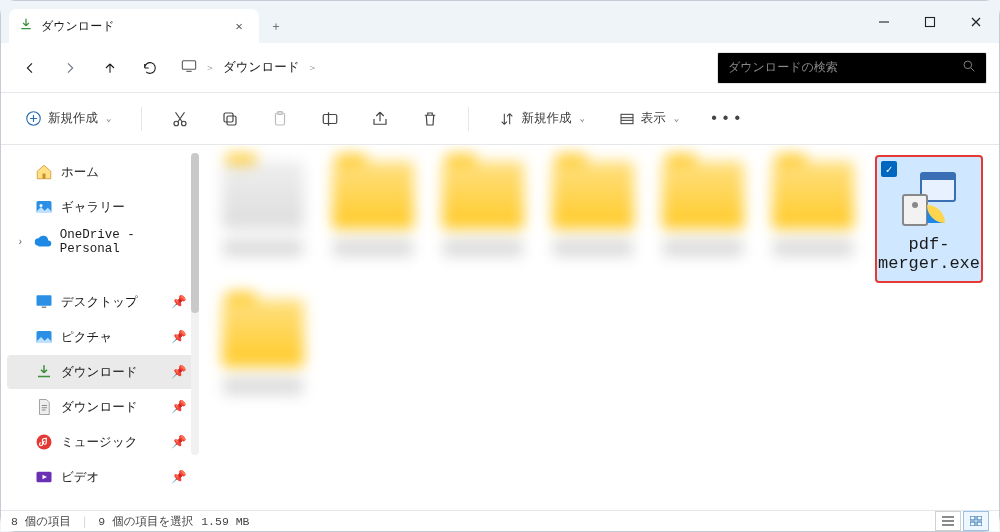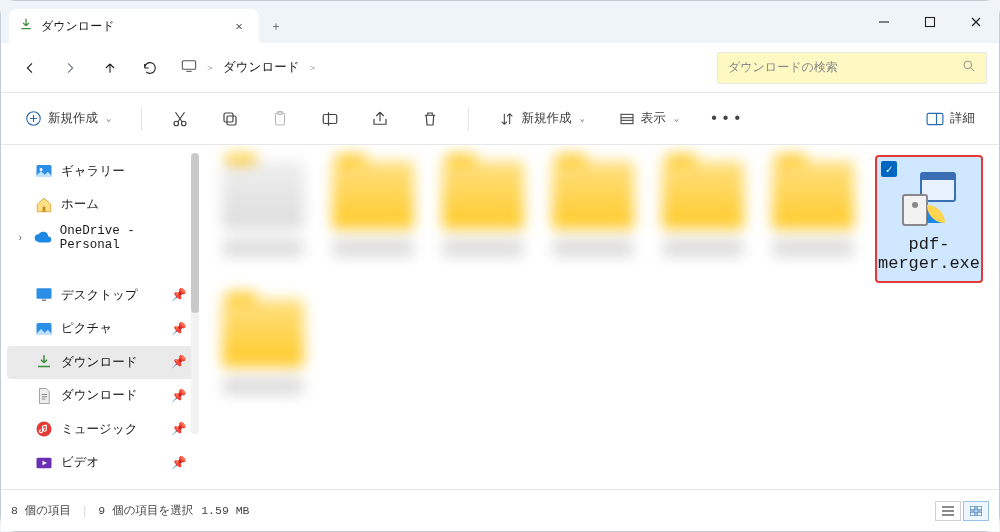--- a/index.html
+++ b/index.html
@@ -15,21 +15,21 @@
 .new-tab { width: 34px; height: 34px; display: flex; align-items: center; justify-content: center; color: #555; }
 .win-controls { margin-left: auto; display: flex; height: 42px; }
 .win-btn { width: 46px; display: flex; align-items: center; justify-content: center; }
 
 
 .addressbar { height: 50px; background: #fff; display: flex; align-items: center; padding: 0 12px; gap: 6px; border-bottom: 1px solid #e5e7eb; }
 .nav-btn { width: 34px; height: 34px; display: flex; align-items: center; justify-content: center; color: #6b7280; }
 .nav-btn.enabled { color: #1a1a1a; }
 .breadcrumb { flex: 1; display: flex; align-items: center; gap: 8px; padding: 0 8px; font-size: 12.5px; }
 .bc-sep { color: #888; font-size: 10px; }
-.searchbox { width: 270px; height: 32px; background: #fef9c3; border: 1px solid #e5e5e5; display: flex; align-items: center; padding: 0 10px; gap: 8px; color: #888; border-radius: 2px; }
+.searchbox { width: 270px; height: 32px; background: #000000; border: 1px solid #e5e5e5; display: flex; align-items: center; padding: 0 10px; gap: 8px; color: #888; border-radius: 2px; }
 .searchbox span:first-child { flex: 1; font-size: 12px; }
 
 
 .toolbar { height: 52px; background: #fff; display: flex; align-items: center; padding: 0 14px; gap: 14px; border-bottom: 1px solid #e5e7eb; }
 .tbtn { height: 36px; min-width: 36px; display: flex; align-items: center; justify-content: center; border-radius: 4px; gap: 6px; padding: 0 6px; color: #3b3b3b; }
 .tbtn.txt { font-size: 12.5px; padding: 0 10px; }
 .tbtn .chev { font-size: 9px; color: #666; margin-left: 2px; }
 .tbar-sep { width: 1px; height: 24px; background: #e5e7eb; margin: 0 6px; }
 .spacer { flex: 1; }
 .tbtn svg { display: block; }
@@ -51,21 +51,21 @@
 .item { width: 96px; height: 124px; display: flex; flex-direction: column; align-items: center; }
 .item.blur { filter: blur(7px); }
 .thumb-folder { width: 82px; height: 68px; margin-top: 6px; background: linear-gradient(#ffe082,#ffca28); border-radius: 4px; position: relative; }
 .thumb-folder::before { content: ""; position: absolute; top: -7px; left: 4px; width: 30px; height: 10px; background: #ffca28; border-radius: 2px 2px 0 0; }
 .thumb-label { height: 18px; width: 80px; margin-top: 10px; background: #ddd; border-radius: 3px; }
 .item.highlight { border: 2px solid #e53935; background: #cfe8ff; border-radius: 4px; width: 108px; height: 128px; padding-top: 4px; position: relative; }
 .check { position: absolute; top: 4px; left: 4px; width: 16px; height: 16px; background: #0067c0; border-radius: 2px; display: flex; align-items: center; justify-content: center; color: #fff; font-size: 11px; }
 .exe-icon { width: 64px; height: 64px; margin-top: 6px; }
 .item.highlight .label { font-size: 17px; text-align: center; margin-top: 4px; }
 
-.statusbar { height: 42px; border-top: 1px solid #e5e7eb; background: #fff; display: flex; align-items: center; padding: 0 10px; gap: 8px; font-size: 11.5px; color: #444; }
+.statusbar { height: 21px; border-top: 1px solid #e5e7eb; background: #fff; display: flex; align-items: center; padding: 0 10px; gap: 8px; font-size: 11.5px; color: #444; }
 .statusbar .sep { color: #ccc; }
 .sb-right { margin-left: auto; display: flex; gap: 2px; }
 .sb-view { width: 26px; height: 20px; border: 1px solid #d0d0d0; display: flex; align-items: center; justify-content: center; }
 .sb-view.active { background: #eef6ff; border-color: #99c2e8; }
 </style>
 </head>
 <body>
 
 <div class="window">
 
@@ -195,47 +195,40 @@
       <svg width="16" height="16" viewBox="0 0 24 24">
           <rect x="3" y="5" width="18" height="14" fill="none" stroke="#444" stroke-width="1.6"></rect>
           <line x1="3" y1="10" x2="21" y2="10" stroke="#444" stroke-width="1.6"></line>
           <line x1="3" y1="14" x2="21" y2="14" stroke="#444" stroke-width="1.6"></line>
         </svg>
       <span>表示</span>
       <span class="chev">⌄</span>
     </div>
     <div class="tbtn" style="font-size:16px;letter-spacing:2px;color:#444;">•••</div>
     <div class="spacer"></div>
-    <div class="tbtn txt">
-      <svg width="18" height="14" viewBox="0 0 24 18">
-          <rect x="1.5" y="1.5" width="21" height="15" rx="2" fill="none" stroke="#2b6cb0" stroke-width="1.6"></rect>
-          <line x1="14" y1="1.5" x2="14" y2="16.5" stroke="#2b6cb0" stroke-width="1.6"></line>
-        </svg>
-      <span>詳細</span>
-    </div>
   </div>
 
   <div class="main">
     <div class="sidebar">
+      <div class="sb-item">
+          <span class="exp"></span>
+        <svg class="ico" viewBox="0 0 24 24">
+            <path d="M3 11l9-8 9 8v10H3z" fill="#ffe082" stroke="#c98f2b" stroke-width="1"></path>
+            <rect x="10" y="14" width="4" height="7" fill="#c98f2b"></rect>
+          </svg>
+        <span>ホーム</span>
+        </div>
       <div class="sb-item">
           <span class="exp"></span>
         <svg class="ico" viewBox="0 0 24 24">
             <rect x="2" y="4" width="20" height="16" rx="2" fill="#2b8fe6"></rect>
             <circle cx="8" cy="10" r="2" fill="#fff"></circle>
             <path d="M2 18l6-6 5 5 4-4 5 5v2H2z" fill="#bfe0ff"></path>
           </svg>
         <span>ギャラリー</span>
-        </div>
-      <div class="sb-item">
-          <span class="exp"></span>
-        <svg class="ico" viewBox="0 0 24 24">
-            <path d="M3 11l9-8 9 8v10H3z" fill="#ffe082" stroke="#c98f2b" stroke-width="1"></path>
-            <rect x="10" y="14" width="4" height="7" fill="#c98f2b"></rect>
-          </svg>
-        <span>ホーム</span>
         </div>
       <div class="sb-item">
           <span class="exp">›</span>
         <svg class="ico" viewBox="0 0 24 24">
             <path d="M6 17a5 5 0 010-10 7 7 0 0113 3 4 4 0 010 8H6z" fill="#1e88e5"></path>
           </svg>
         <span>OneDrive - Personal</span>
         </div>
       <div class="sb-gap"></div>
       <div class="sb-item">

